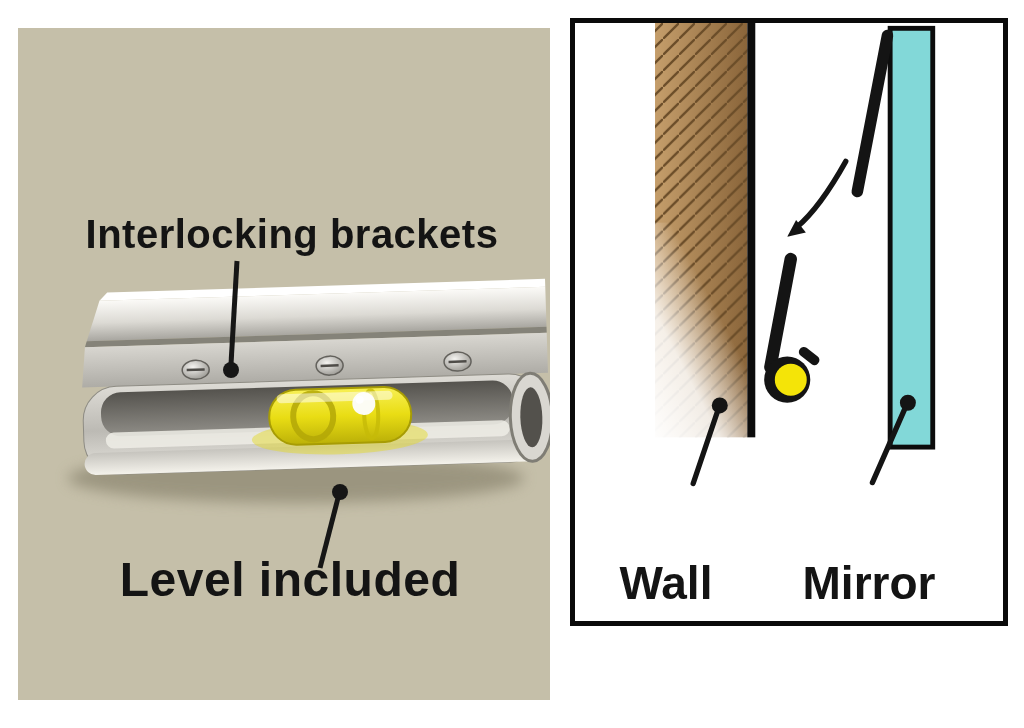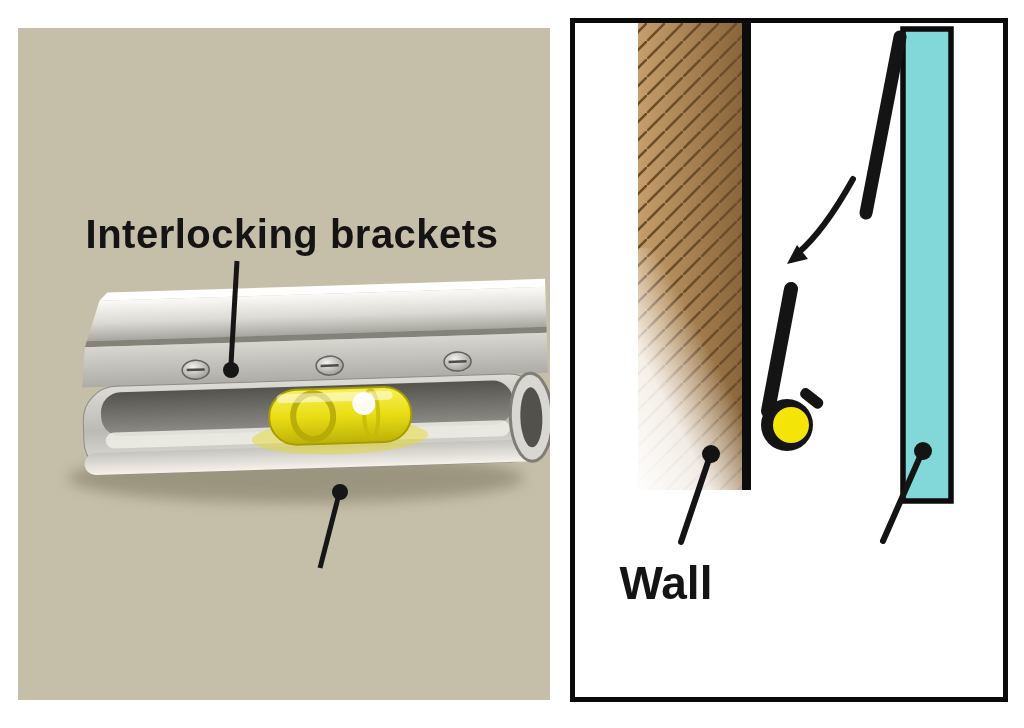--- a/index.html
+++ b/index.html
@@ -9,21 +9,21 @@
     background: #ffffff;
     font-family: "Liberation Sans", sans-serif;
     overflow: hidden;
   }
   .panel { position: absolute; }
   #left-panel {
     left: 18px; top: 28px; width: 532px; height: 672px;
     background: #c5bfa9;
   }
   #right-panel {
-    left: 570px; top: 18px; width: 438px; height: 684px;
+    left: 570px; top: 18px; width: 438px; height: 608px;
     background: #ffffff;
     border: 5px solid #0a0a0a;
   }
   svg.layer { position: absolute; inset: 0; width: 100%; height: 100%; display: block; }
   .lbl {
     position: absolute;
     color: #141414;
     white-space: nowrap;
     transform: translateX(-50%);
     font-weight: 700;
@@ -125,20 +125,21 @@
       </g>
 
       <line x1="219" y1="233" x2="213" y2="336" stroke="#161616" stroke-width="5"></line>
       <circle cx="213" cy="342" r="8" fill="#161616"></circle>
 
       <circle cx="322" cy="464" r="8" fill="#161616"></circle>
       <line x1="320" y1="470" x2="302" y2="540" stroke="#161616" stroke-width="5"></line>
     </svg>
 
     <div id="title-lbl" class="lbl">Interlocking brackets</div>
+    <div id="caption-lbl" class="lbl">Level included</div>
   </div>
 
   <div id="right-panel" class="panel">
 
     <svg class="layer" viewBox="0 0 428 674">
       <defs>
         <linearGradient id="gradWall" x1="0" y1="0" x2="1" y2="0">
           <stop offset="0" stop-color="#c59e6b"></stop>
           <stop offset="1" stop-color="#8a653a"></stop>
         </linearGradient>
@@ -176,15 +177,16 @@
       </g>
 
       <circle cx="136" cy="431" r="9" fill="#141414"></circle>
       <line x1="133" y1="439" x2="106" y2="519" stroke="#141414" stroke-width="6" stroke-linecap="round"></line>
 
       <circle cx="348" cy="428" r="9" fill="#141414"></circle>
       <line x1="344" y1="436" x2="308" y2="518" stroke="#141414" stroke-width="6" stroke-linecap="round"></line>
     </svg>
 
     <div id="wall-lbl" class="lbl">Wall</div>
+    <div id="mirror-lbl" class="lbl">Mirror</div>
   </div>
 
 </div>
 
 </body></html>

